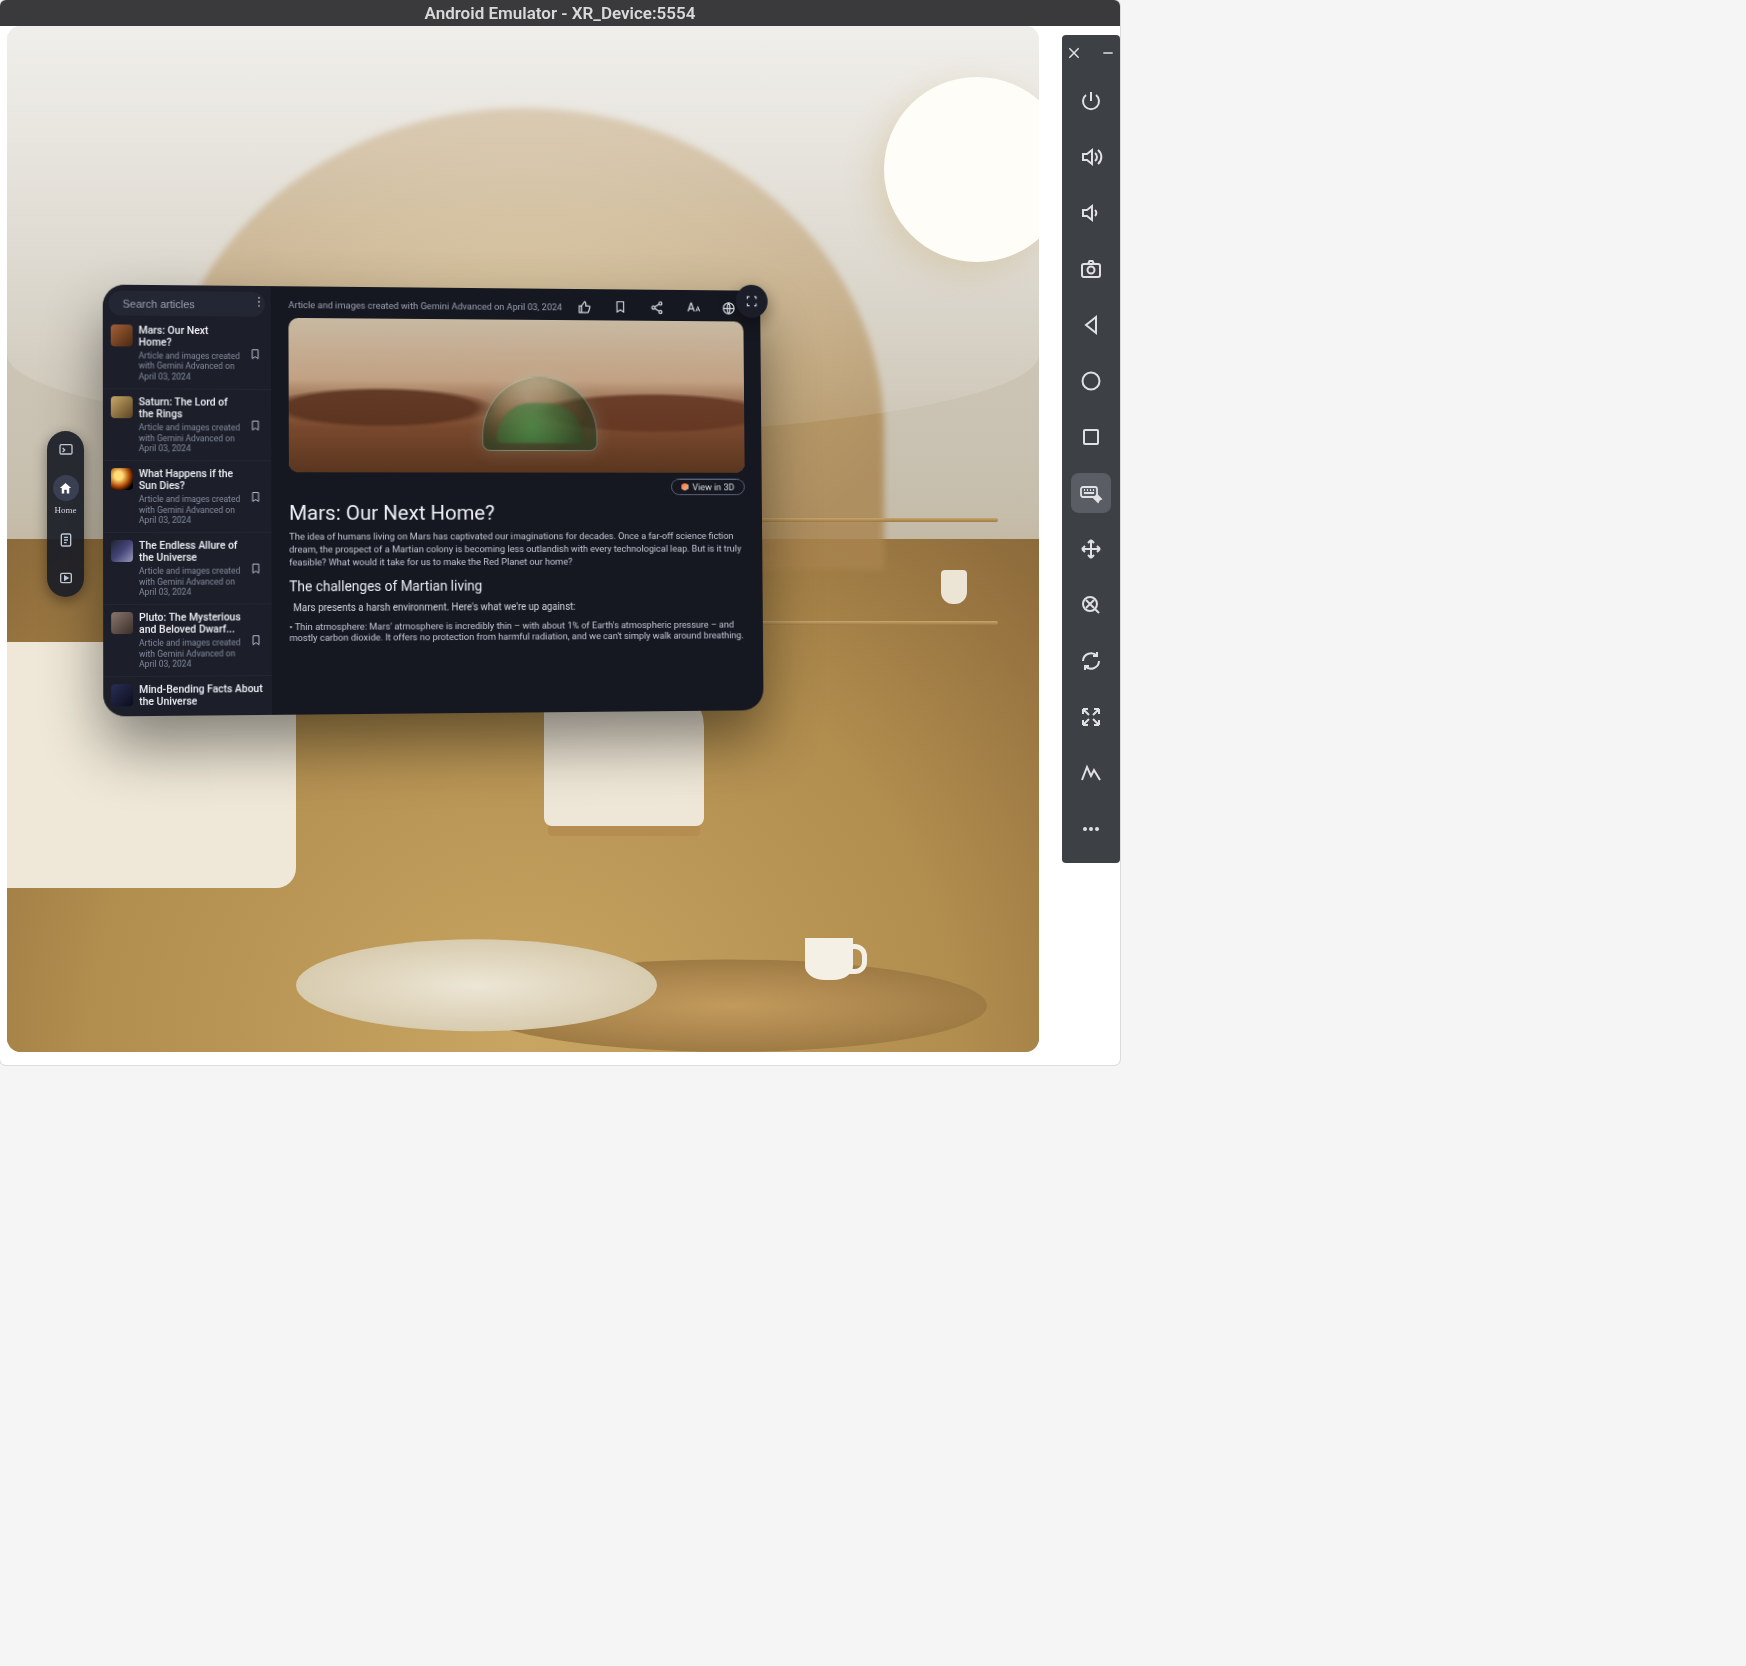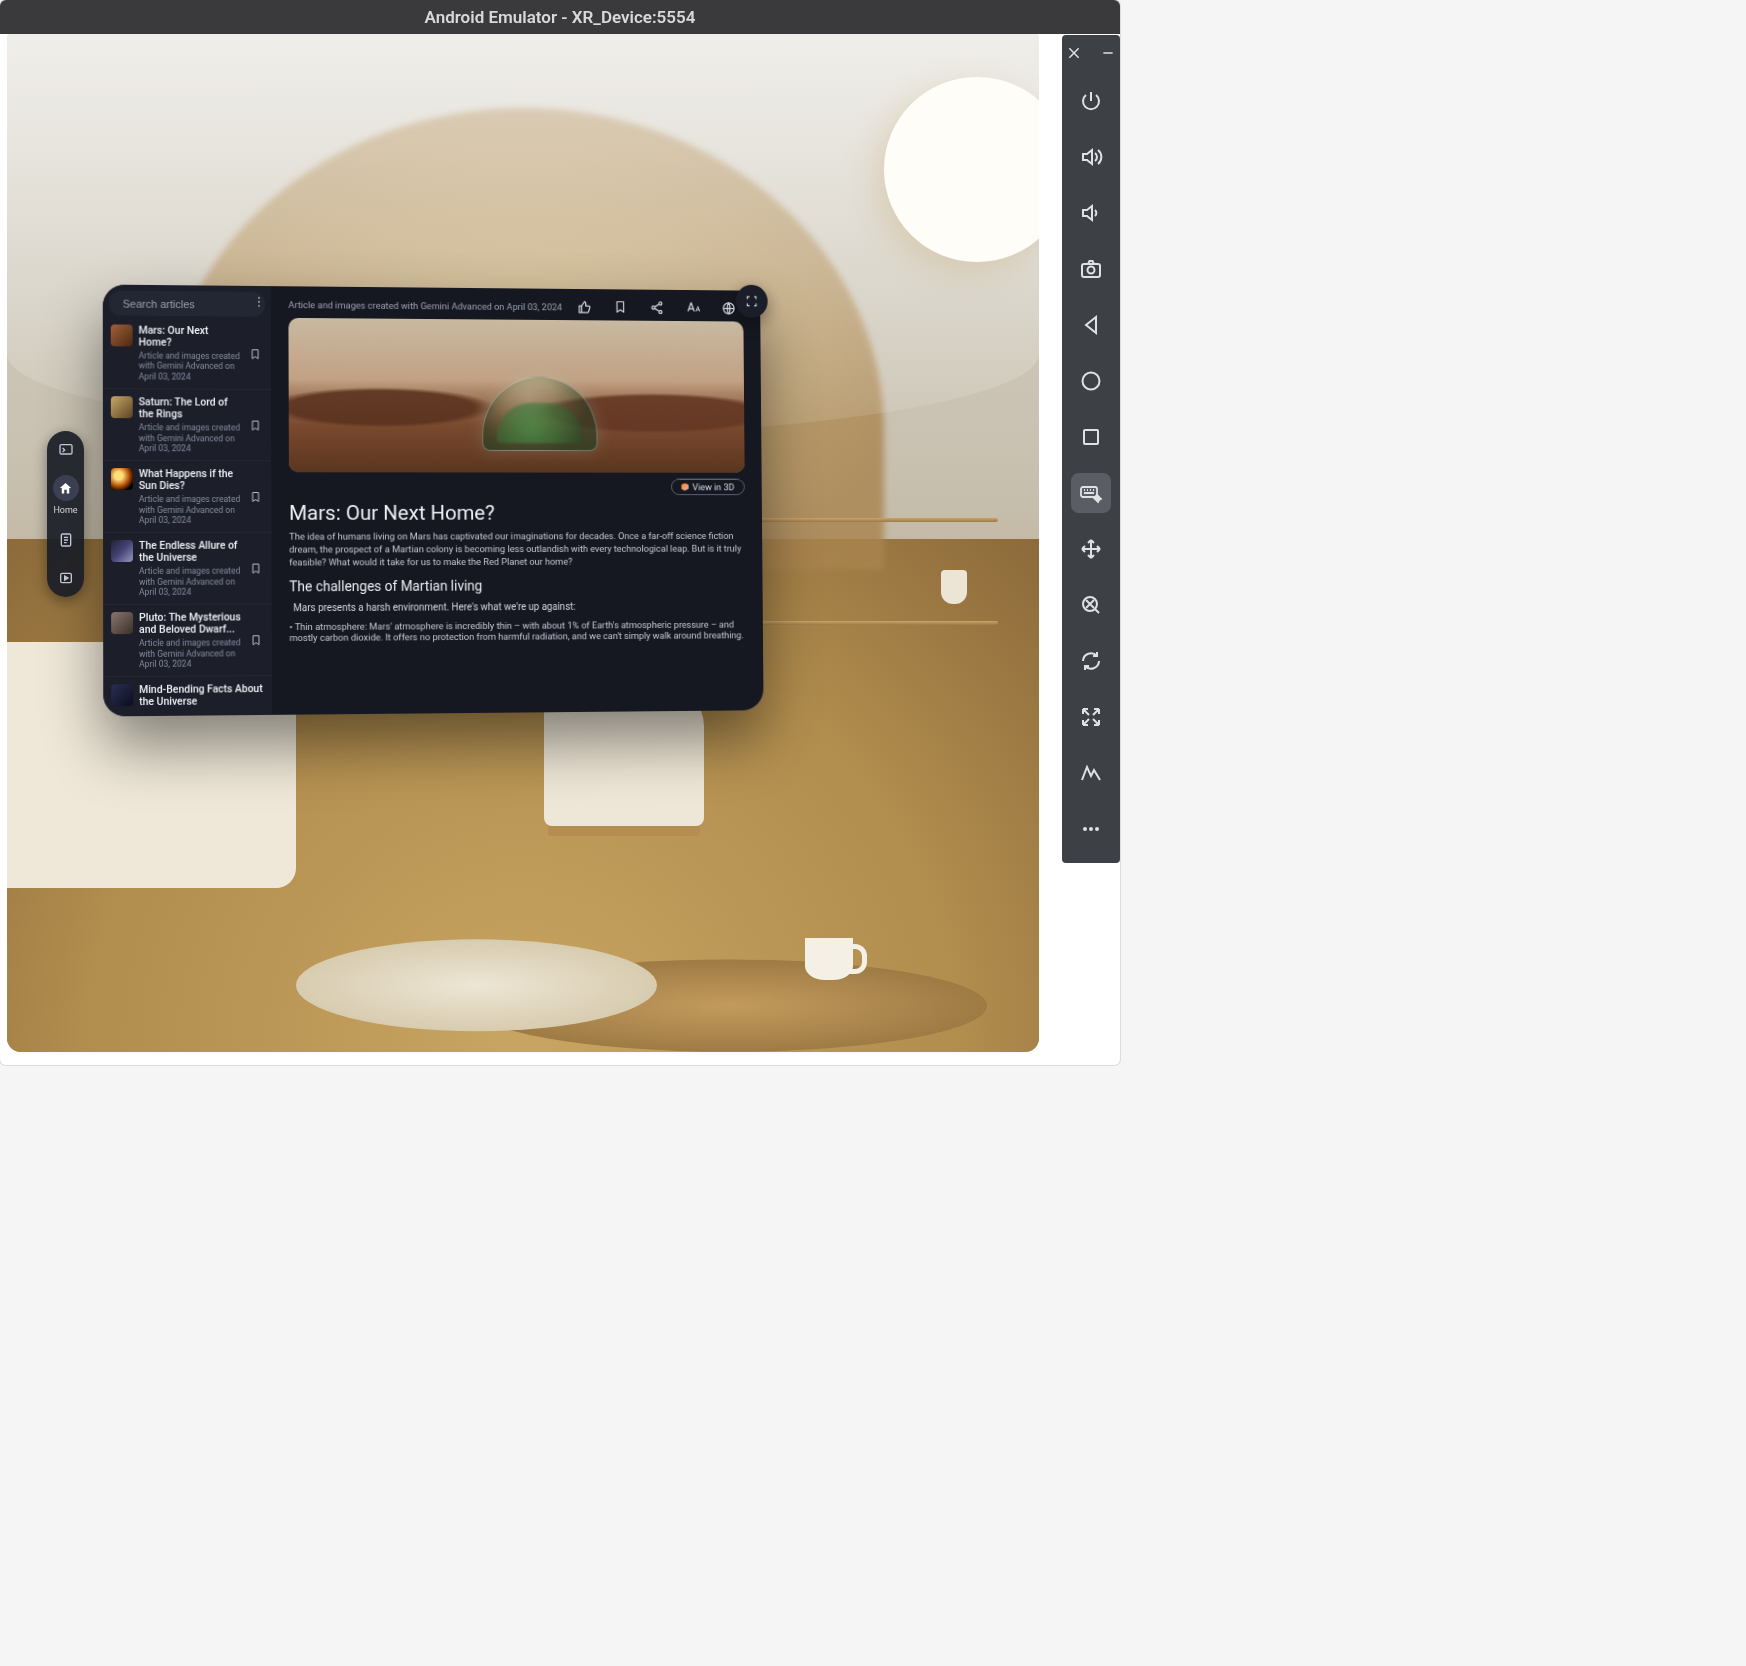--- a/index.html
+++ b/index.html
@@ -8,21 +8,21 @@
   .window {
     position: absolute; inset: 0;
     width: 1120px; height: 1065px;
     background: #fff;
     border-radius: 6px;
     overflow: hidden;
     box-shadow: 0 0 0 1px rgba(0,0,0,0.1);
   }
 
   .titlebar {
-    height: 34px;
+    height: 26px;
     background: #3a3a3c;
     color: #d9d9d9;
     display: flex; align-items: center; justify-content: center;
     font-size: 17px; font-weight: 600;
     position: relative; z-index: 50;
   }
 
   .emulator-viewport {
     position: absolute;
     top: 26px; left: 7px;
@@ -105,21 +105,21 @@
     border-radius: 20px;
     display:flex; flex-direction:column; align-items:center; gap:12px;
     box-shadow: 0 4px 14px rgba(0,0,0,0.4);
     z-index:30;
   }
   .nav-rail .rail-item {
     width:26px; height:26px; display:flex; align-items:center; justify-content:center;
     color:#bfc6d4; cursor:pointer;
   }
   .nav-rail .rail-item.active { background:#3a3f52; border-radius:50%; color:#fff;}
-  .nav-rail .rail-label { font-size:9px; color:#cfd4df; margin-top:-8px;}
+  .nav-rail .rail-label { font-size:9px; color:#cfd4df; margin-top:-8px;font-family:Liberation Serif, serif;}
 
   
   .panel-wrap {
     position:absolute; top:258px; left:96px;
     width:680px; height:432px;
     transform: perspective(1600px) rotateY(4deg) rotateX(1deg);
     transform-origin: left center;
     z-index:20;
   }
   .panel {

